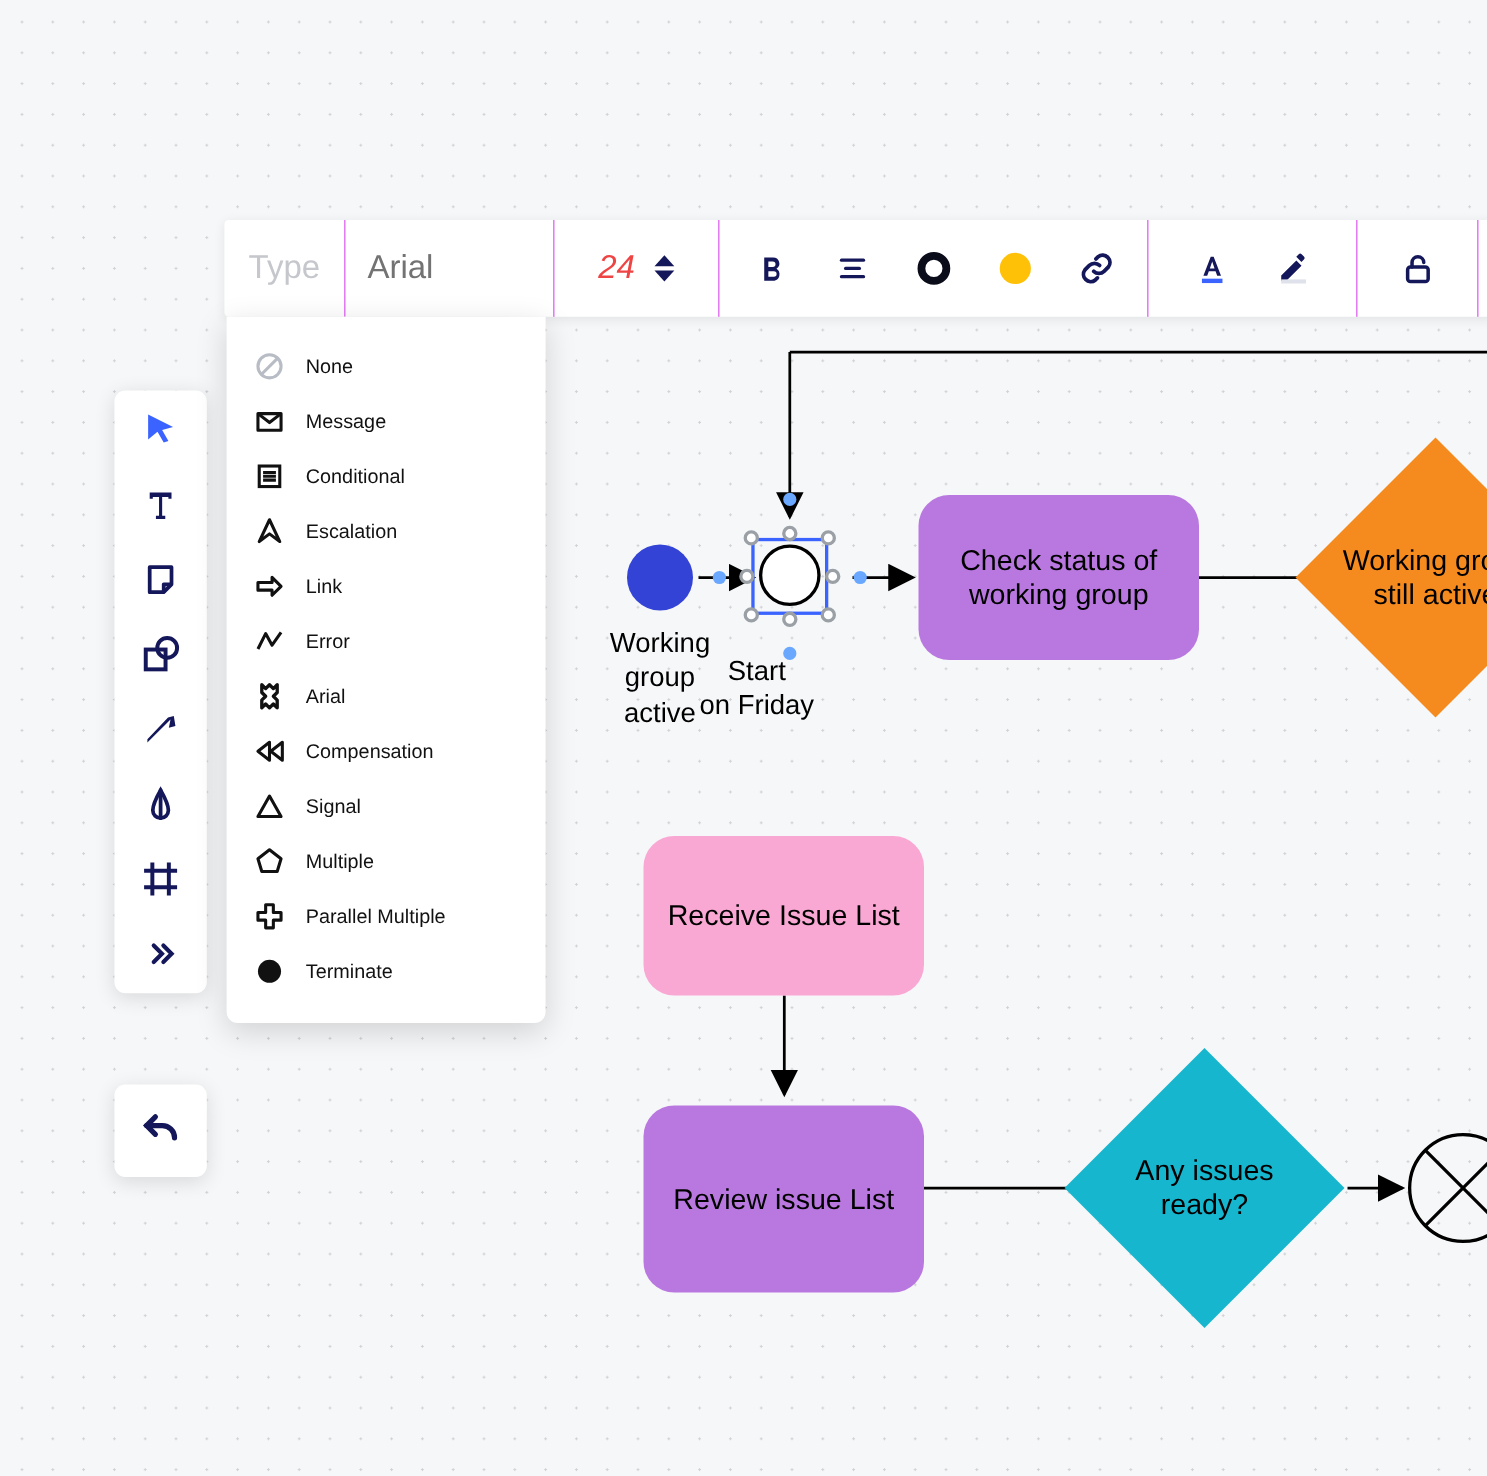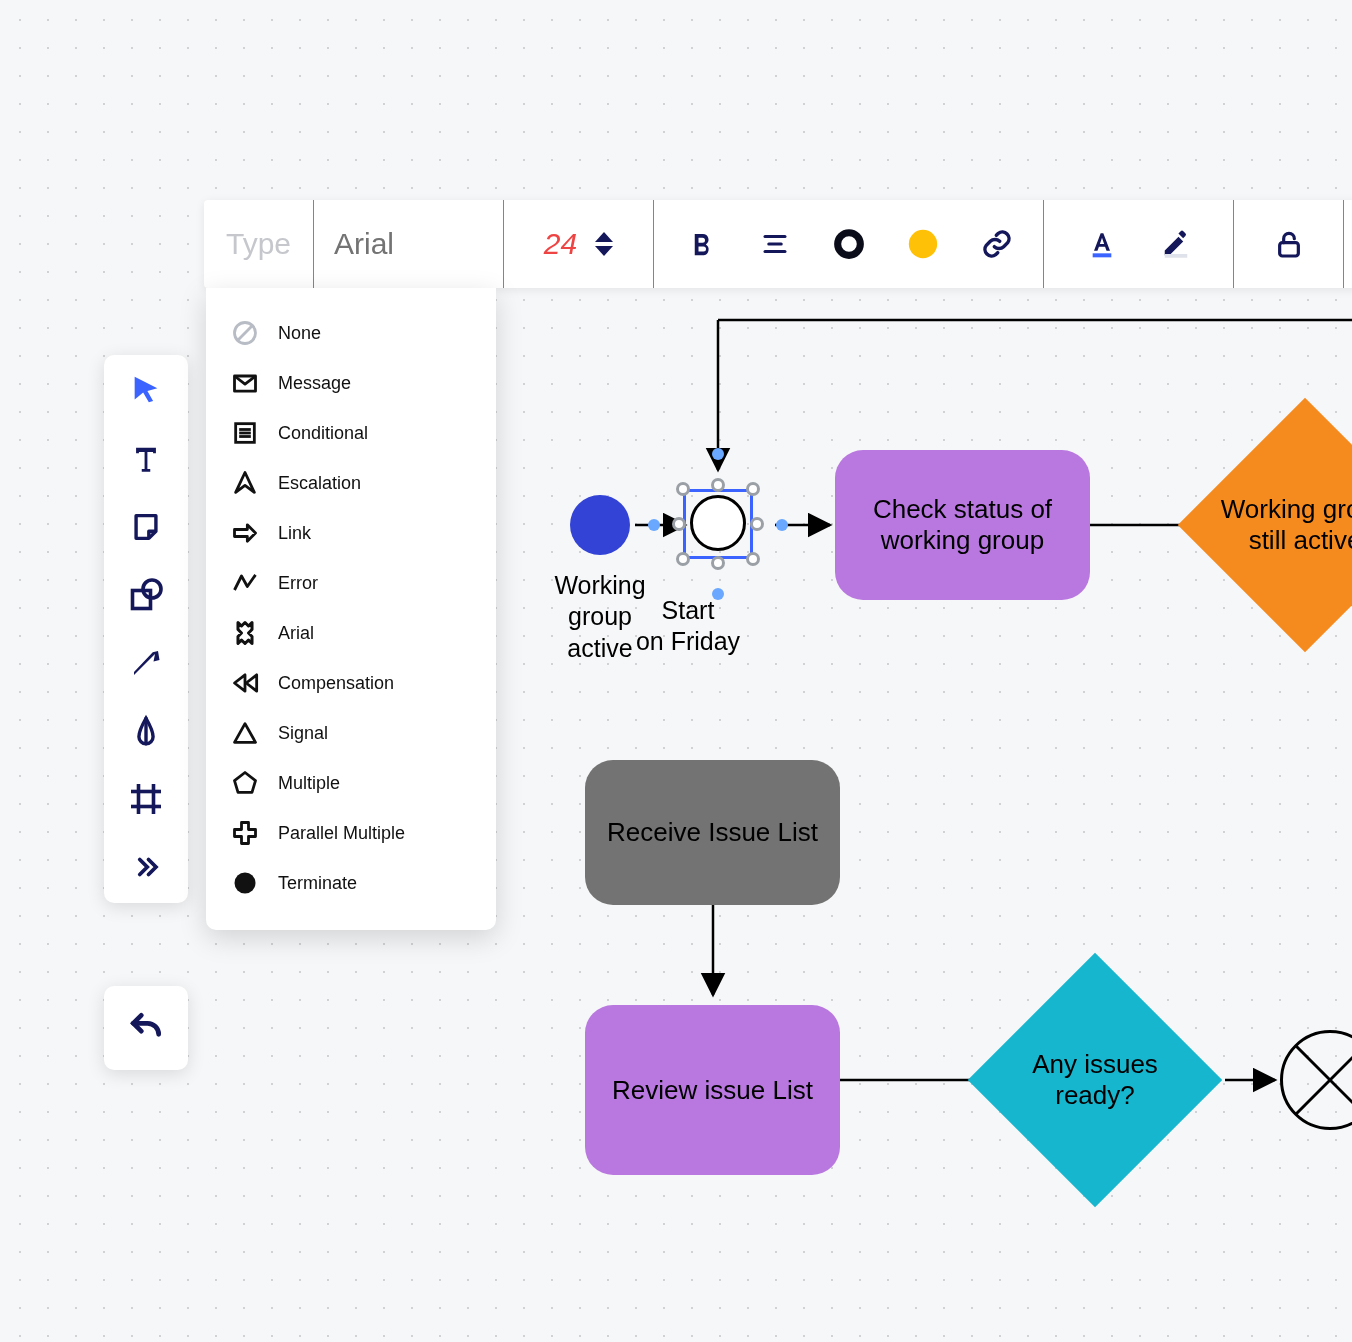--- a/index.html
+++ b/index.html
@@ -90,21 +90,21 @@
   .label  { position:absolute; font-size:25px; color:#000; text-align:center; line-height:1.25; }
 
   .start-circle { width:60px;height:60px;border-radius:50%;background:#3243d6; }
   .sel-circle   { width:56px;height:56px;border-radius:50%;background:#fff;border:3px solid #000; }
   .sel-frame    { position:absolute;border:3px solid #3a63ff; }
   .sel-handle   { position:absolute;width:14px;height:14px;border:3px solid #9aa0a6;background:#fff;border-radius:50%; }
   .sel-dot      { position:absolute;width:12px;height:12px;background:#6aa8ff;border-radius:50%; }
 
   .task { border-radius:28px; font-size:26px; color:#000; padding:0 20px; }
   .purple { background:#b978df; }
-  .red    { background:#737373; }
+  .red    { background:#f9a8d4; }
   .diamond{ transform:rotate(45deg); }
   .diamond > span{display:block;transform:rotate(-45deg);font-size:26px;text-align:center;}
   .orange{ background:#f58b1f; }
   .teal  { background:#17b6cf; }
 
   .end-circle{ width:100px;height:100px;border:3px solid #000;border-radius:50%;position:relative;}
   .end-circle::before,.end-circle::after{
     content:"";position:absolute;left:50%;top:50%;width:96px;height:3px;background:#000;
   }
   .end-circle::before{transform:translate(-50%,-50%) rotate(45deg);}

